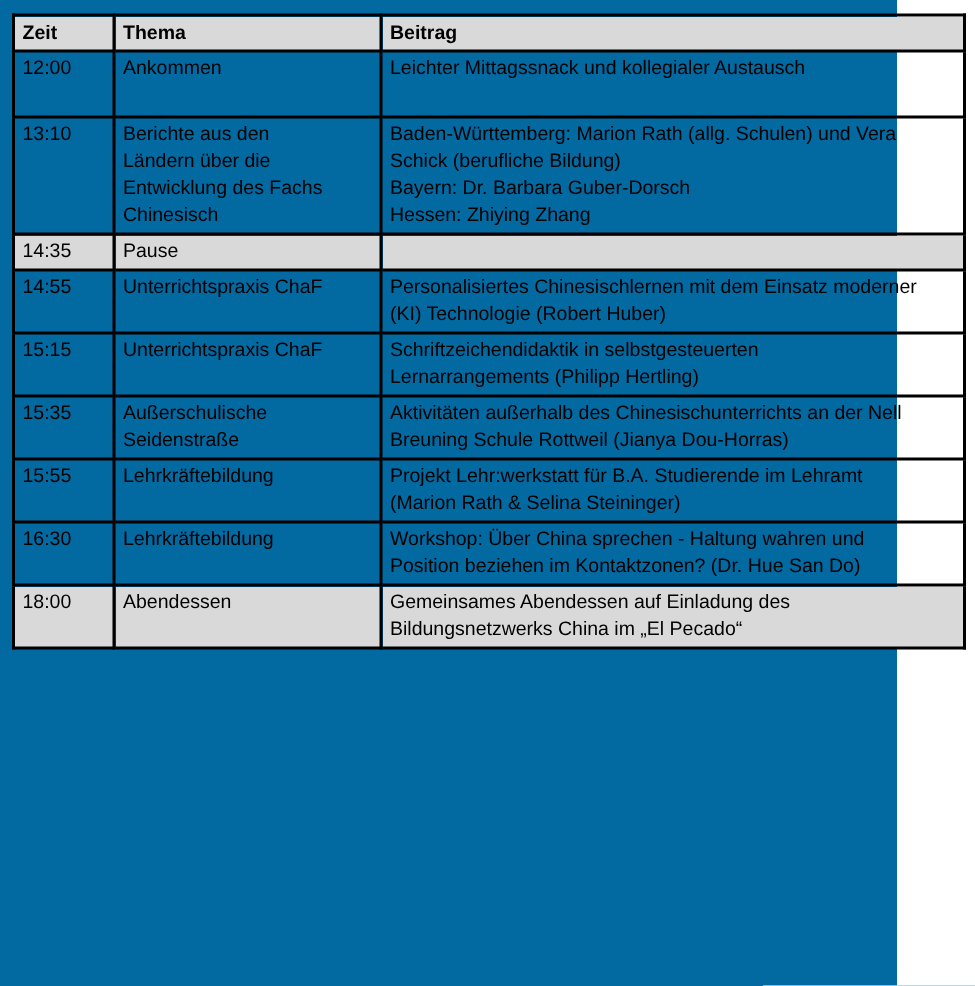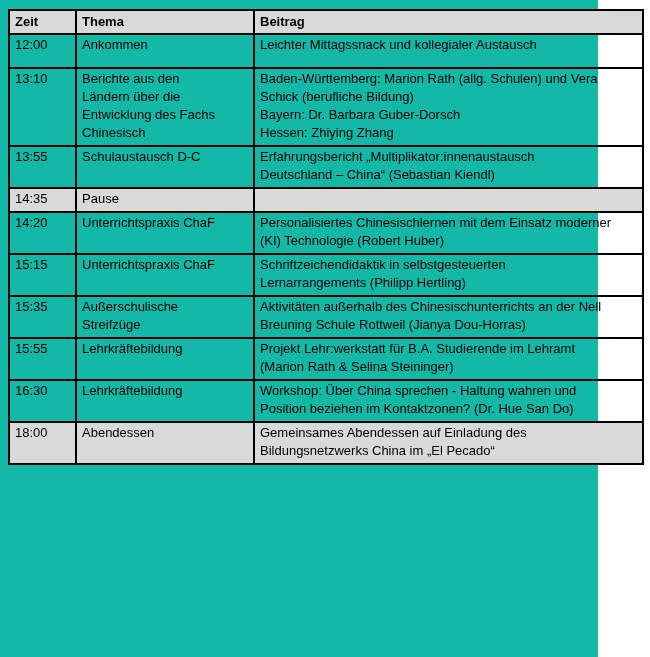--- a/index.html
+++ b/index.html
@@ -7,21 +7,21 @@
     padding: 0;
     background: #ffffff;
     font-family: "Liberation Sans", "DejaVu Sans", sans-serif;
     color: #000000;
   }
   .page {
     width: 598px;
     height: 657px;
     box-sizing: border-box;
     padding: 9px 8px 7px 8px;
-    background: #14b8a6;
+    background: #0369a1;
   }
   table.schedule {
     width: 634px;
     table-layout: fixed;
     border-collapse: collapse;
     font-size: 13px;
     line-height: 18px;
   }
   table.schedule col.c-zeit    { width: 67px; }
   table.schedule col.c-thema   { width: 178px; }
@@ -38,21 +38,21 @@
     text-align: left;
     font-weight: bold;
     background: var(--shade, #d9d9d9);
   }
   table.schedule tbody td {
     padding-top: 1px;
     padding-bottom: 3px;
   }
   
   table.schedule tbody tr:first-child td {
-    padding-bottom: 13px;
+    padding-bottom: 23px;
   }
   table.schedule tbody tr.shaded td {
     background: var(--shade, #d9d9d9);
   }
 </style>
 </head>
 <body>
 
 <div class="page">
   <table class="schedule">
@@ -78,47 +78,41 @@
     <td>13:10</td>
     <td>Berichte aus den
 Ländern über die
 Entwicklung des Fachs
 Chinesisch</td>
     <td>Baden-Württemberg: Marion Rath (allg. Schulen) und Vera
 Schick (berufliche Bildung)
 Bayern: Dr. Barbara Guber-Dorsch
 Hessen: Zhiying Zhang</td>
   </tr>
-        <tr>
-    <td>13:55</td>
-    <td>Schulaustausch D-C</td>
-    <td>Erfahrungsbericht „Multiplikator:innenaustausch
-Deutschland – China“ (Sebastian Kiendl)</td>
-  </tr>
         <tr class="shaded">
     <td>14:35</td>
     <td>Pause</td>
     <td></td>
   </tr>
         <tr>
-    <td>14:20</td>
+    <td>14:55</td>
     <td>Unterrichtspraxis ChaF</td>
     <td>Personalisiertes Chinesischlernen mit dem Einsatz moderner
 (KI) Technologie (Robert Huber)</td>
   </tr>
         <tr>
     <td>15:15</td>
     <td>Unterrichtspraxis ChaF</td>
     <td>Schriftzeichendidaktik in selbstgesteuerten
 Lernarrangements (Philipp Hertling)</td>
   </tr>
         <tr>
     <td>15:35</td>
     <td>Außerschulische
-Streifzüge</td>
+Seidenstraße</td>
     <td>Aktivitäten außerhalb des Chinesischunterrichts an der Nell
 Breuning Schule Rottweil (Jianya Dou-Horras)</td>
   </tr>
         <tr>
     <td>15:55</td>
     <td>Lehrkräftebildung</td>
     <td>Projekt Lehr:werkstatt für B.A. Studierende im Lehramt
 (Marion Rath &amp; Selina Steininger)</td>
   </tr>
         <tr>

